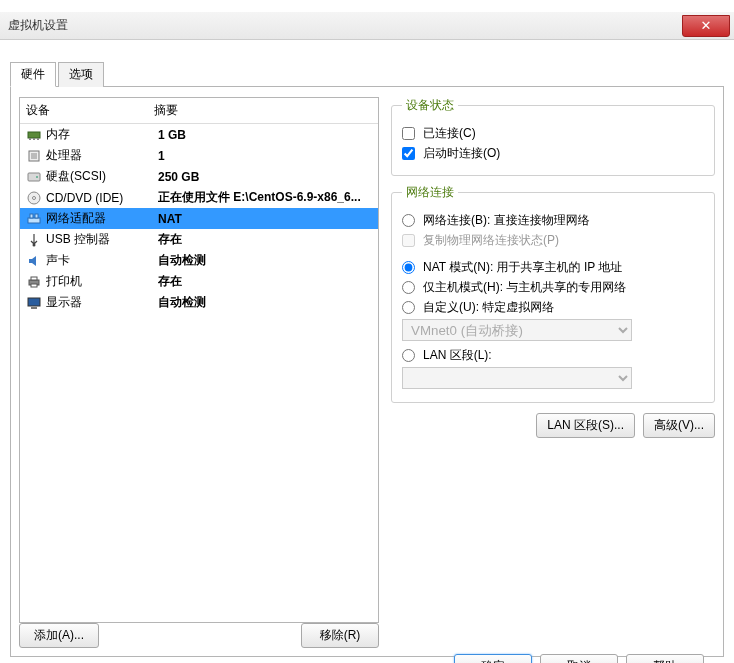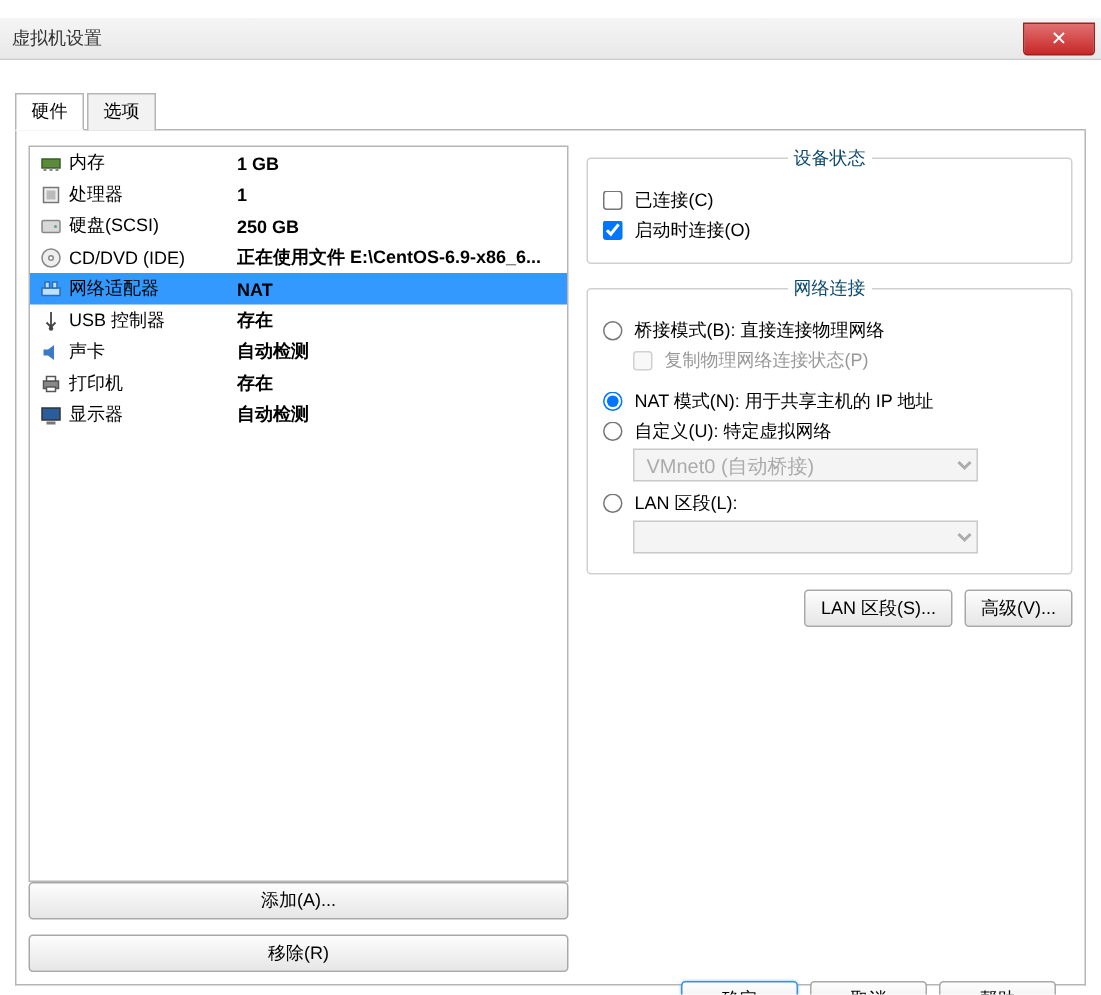--- a/index.html
+++ b/index.html
@@ -15,30 +15,30 @@
 .left-col { width: 360px; display: flex; flex-direction: column; }
 .hw-list { border: 1px solid #b5b5b5; flex: 1; overflow: hidden; }
 .hw-header { display: flex; background: #fff; border-bottom: 1px solid #ddd; padding: 4px 6px; font-weight: 400; }
 .hw-col1 { width: 128px; }
 .hw-col2 { flex: 1; }
 .hw-row { display: flex; padding: 2px 6px; align-items: center; gap: 4px; cursor: default; }
 .hw-row .ic { width: 16px; height: 16px; display: inline-flex; align-items: center; justify-content: center; }
 .hw-row .lbl { width: 108px; overflow: hidden; white-space: nowrap; text-overflow: ellipsis; }
 .hw-row .sum { flex: 1; overflow: hidden; white-space: nowrap; text-overflow: ellipsis; font-weight: bold; }
 .hw-row.selected { background: #3399ff; color: #000000; }
-.left-btns { display: flex; gap: 10px; justify-content: space-between; margin-top: 0; flex-direction: column; }
+.left-btns { display: flex; gap: 10px; justify-content: space-between; margin-top: 0; }
 .btn { border: 1px solid #a8a8a8; background: linear-gradient(#fdfdfd,#e6e6e6); padding: 3px 14px; border-radius: 3px; cursor: pointer; min-width: 78px; text-align: center; }
 .btn.sm { min-width: 0; padding: 3px 10px; }
 .btn.hl { border: 1px solid #3d8fe0; box-shadow: 0 0 2px #6ab4ff; }
 .right-col { flex: 1; display: flex; flex-direction: column; }
 fieldset { border: 1px solid #d0d0d0; border-radius: 3px; padding: 8px 10px 10px 10px; margin-bottom: 8px; }
-legend { padding: 0 4px; color: #0c4a6e; text-align: center; }
+legend { padding: 0 4px; color: #4d7c0f; }
 .frm-row { display: flex; align-items: center; gap: 6px; margin: 3px 0; }
 input[type="checkbox"], input[type="radio"] { margin-right: 2px; }
-.indent { margin-left: 20px; }
+.indent { }
 select { width: 230px; height: 22px; border: 1px solid #b5b5b5; background: #f7f7f7; padding: 0 4px; }
 select:disabled { color: #888; background: #f0f0f0; }
 .right-btns { display: flex; gap: 8px; justify-content: flex-end; margin-top: 2px; }
 .footer { position: absolute; bottom: 6px; right: 30px; display: flex; gap: 8px; align-items: center; }
 .watermark { position: absolute; bottom: 8px; left: 380px; color: #c9c9c9; font-size: 14px; font-family: Arial; letter-spacing: 1px; pointer-events: none; }
 label.disabled { color: #999; }
 svg { display: block; }
 </style>
 </head>
 <body>
@@ -51,20 +51,24 @@
 <div class="body-outer">
   <div class="tabs">
     <div class="tab active">硬件</div>
     <div class="tab">选项</div>
   </div>
 
   <div class="panel">
 
     <div class="left-col">
       <div class="hw-list">
+        <div class="hw-header">
+          <span class="hw-col1">设备</span>
+          <span class="hw-col2">摘要</span>
+        </div>
 
         <div class="hw-row">
           <span class="ic">
               <svg width="16" height="16">
                 <rect x="2" y="5" width="12" height="6" fill="#5b8a3a" stroke="#356020"></rect>
                 <rect x="3" y="11" width="2" height="2" fill="#888"></rect>
                 <rect x="7" y="11" width="2" height="2" fill="#888"></rect>
                 <rect x="11" y="11" width="2" height="2" fill="#888"></rect>
               </svg>
             </span>
@@ -169,29 +173,33 @@
         <div class="frm-row">
           <input type="checkbox" checked="" style="">
           <label>启动时连接(O)</label>
         </div>
       </fieldset>
 
       <fieldset>
         <legend>网络连接</legend>
         <div class="frm-row">
           <input type="radio" name="nc" style="">
-          <label>桥接模式(B): 直接连接物理网络</label>
+          <label>网络连接(B): 直接连接物理网络</label>
         </div>
         <div class="frm-row indent">
           <input type="checkbox" disabled="" style="">
           <label class="disabled">复制物理网络连接状态(P)</label>
         </div>
         <div class="frm-row" style="margin-top:10px">
           <input type="radio" name="nc" checked="" style="">
           <label>NAT 模式(N): 用于共享主机的 IP 地址</label>
+        </div>
+        <div class="frm-row">
+          <input type="radio" name="nc" style="">
+          <label>仅主机模式(H): 与主机共享的专用网络</label>
         </div>
         <div class="frm-row">
           <input type="radio" name="nc" style="">
           <label>自定义(U): 特定虚拟网络</label>
         </div>
         <div class="frm-row indent">
           <select disabled="">
             <option>VMnet0 (自动桥接)</option>
           </select>
         </div>

